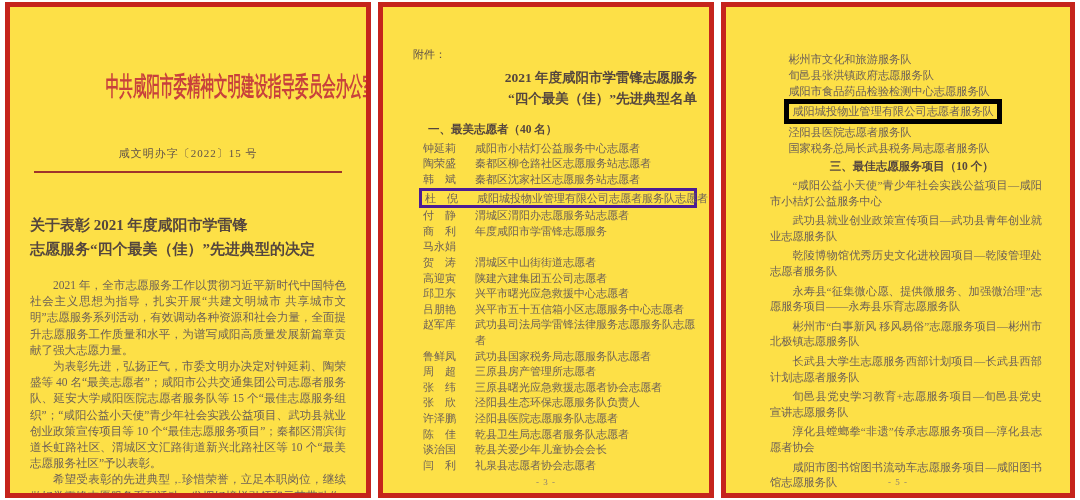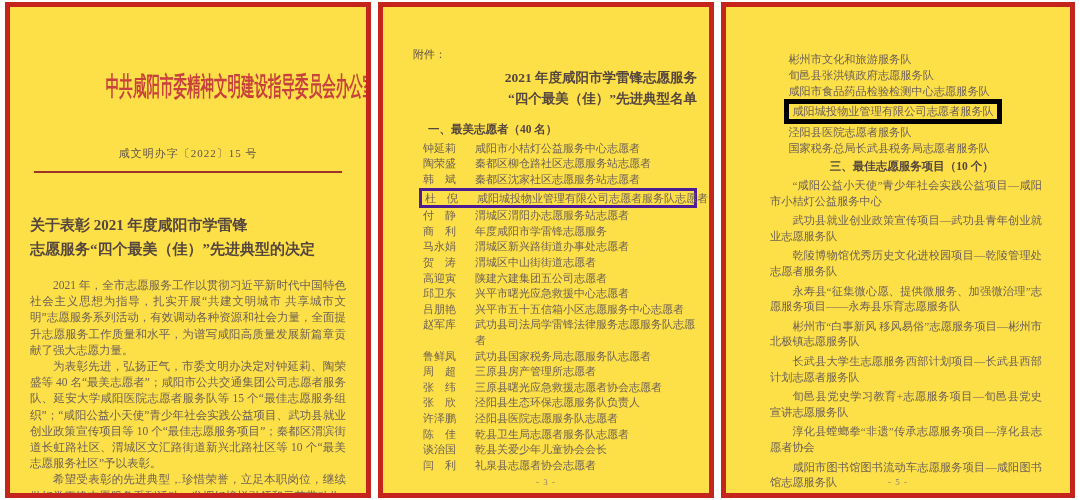--- a/index.html
+++ b/index.html
@@ -106,21 +106,20 @@
           <span class="vorg">渭城区渭阳办志愿服务站志愿者</span>
         </div>
 
         <div class="vrow">
           <span class="vname">商　利</span>
           <span class="vorg">年度咸阳市学雷锋志愿服务</span>
         </div>
 
         <div class="vrow">
           <span class="vname">马永娟</span>
-          <span class="vorg">渭城区新兴路街道办事处志愿者</span>
         </div>
 
         <div class="vrow">
           <span class="vname">贺　涛</span>
           <span class="vorg">渭城区中山街街道志愿者</span>
         </div>
 
         <div class="vrow">
           <span class="vname">高迎寅</span>
           <span class="vorg">陕建六建集团五公司志愿者</span>

